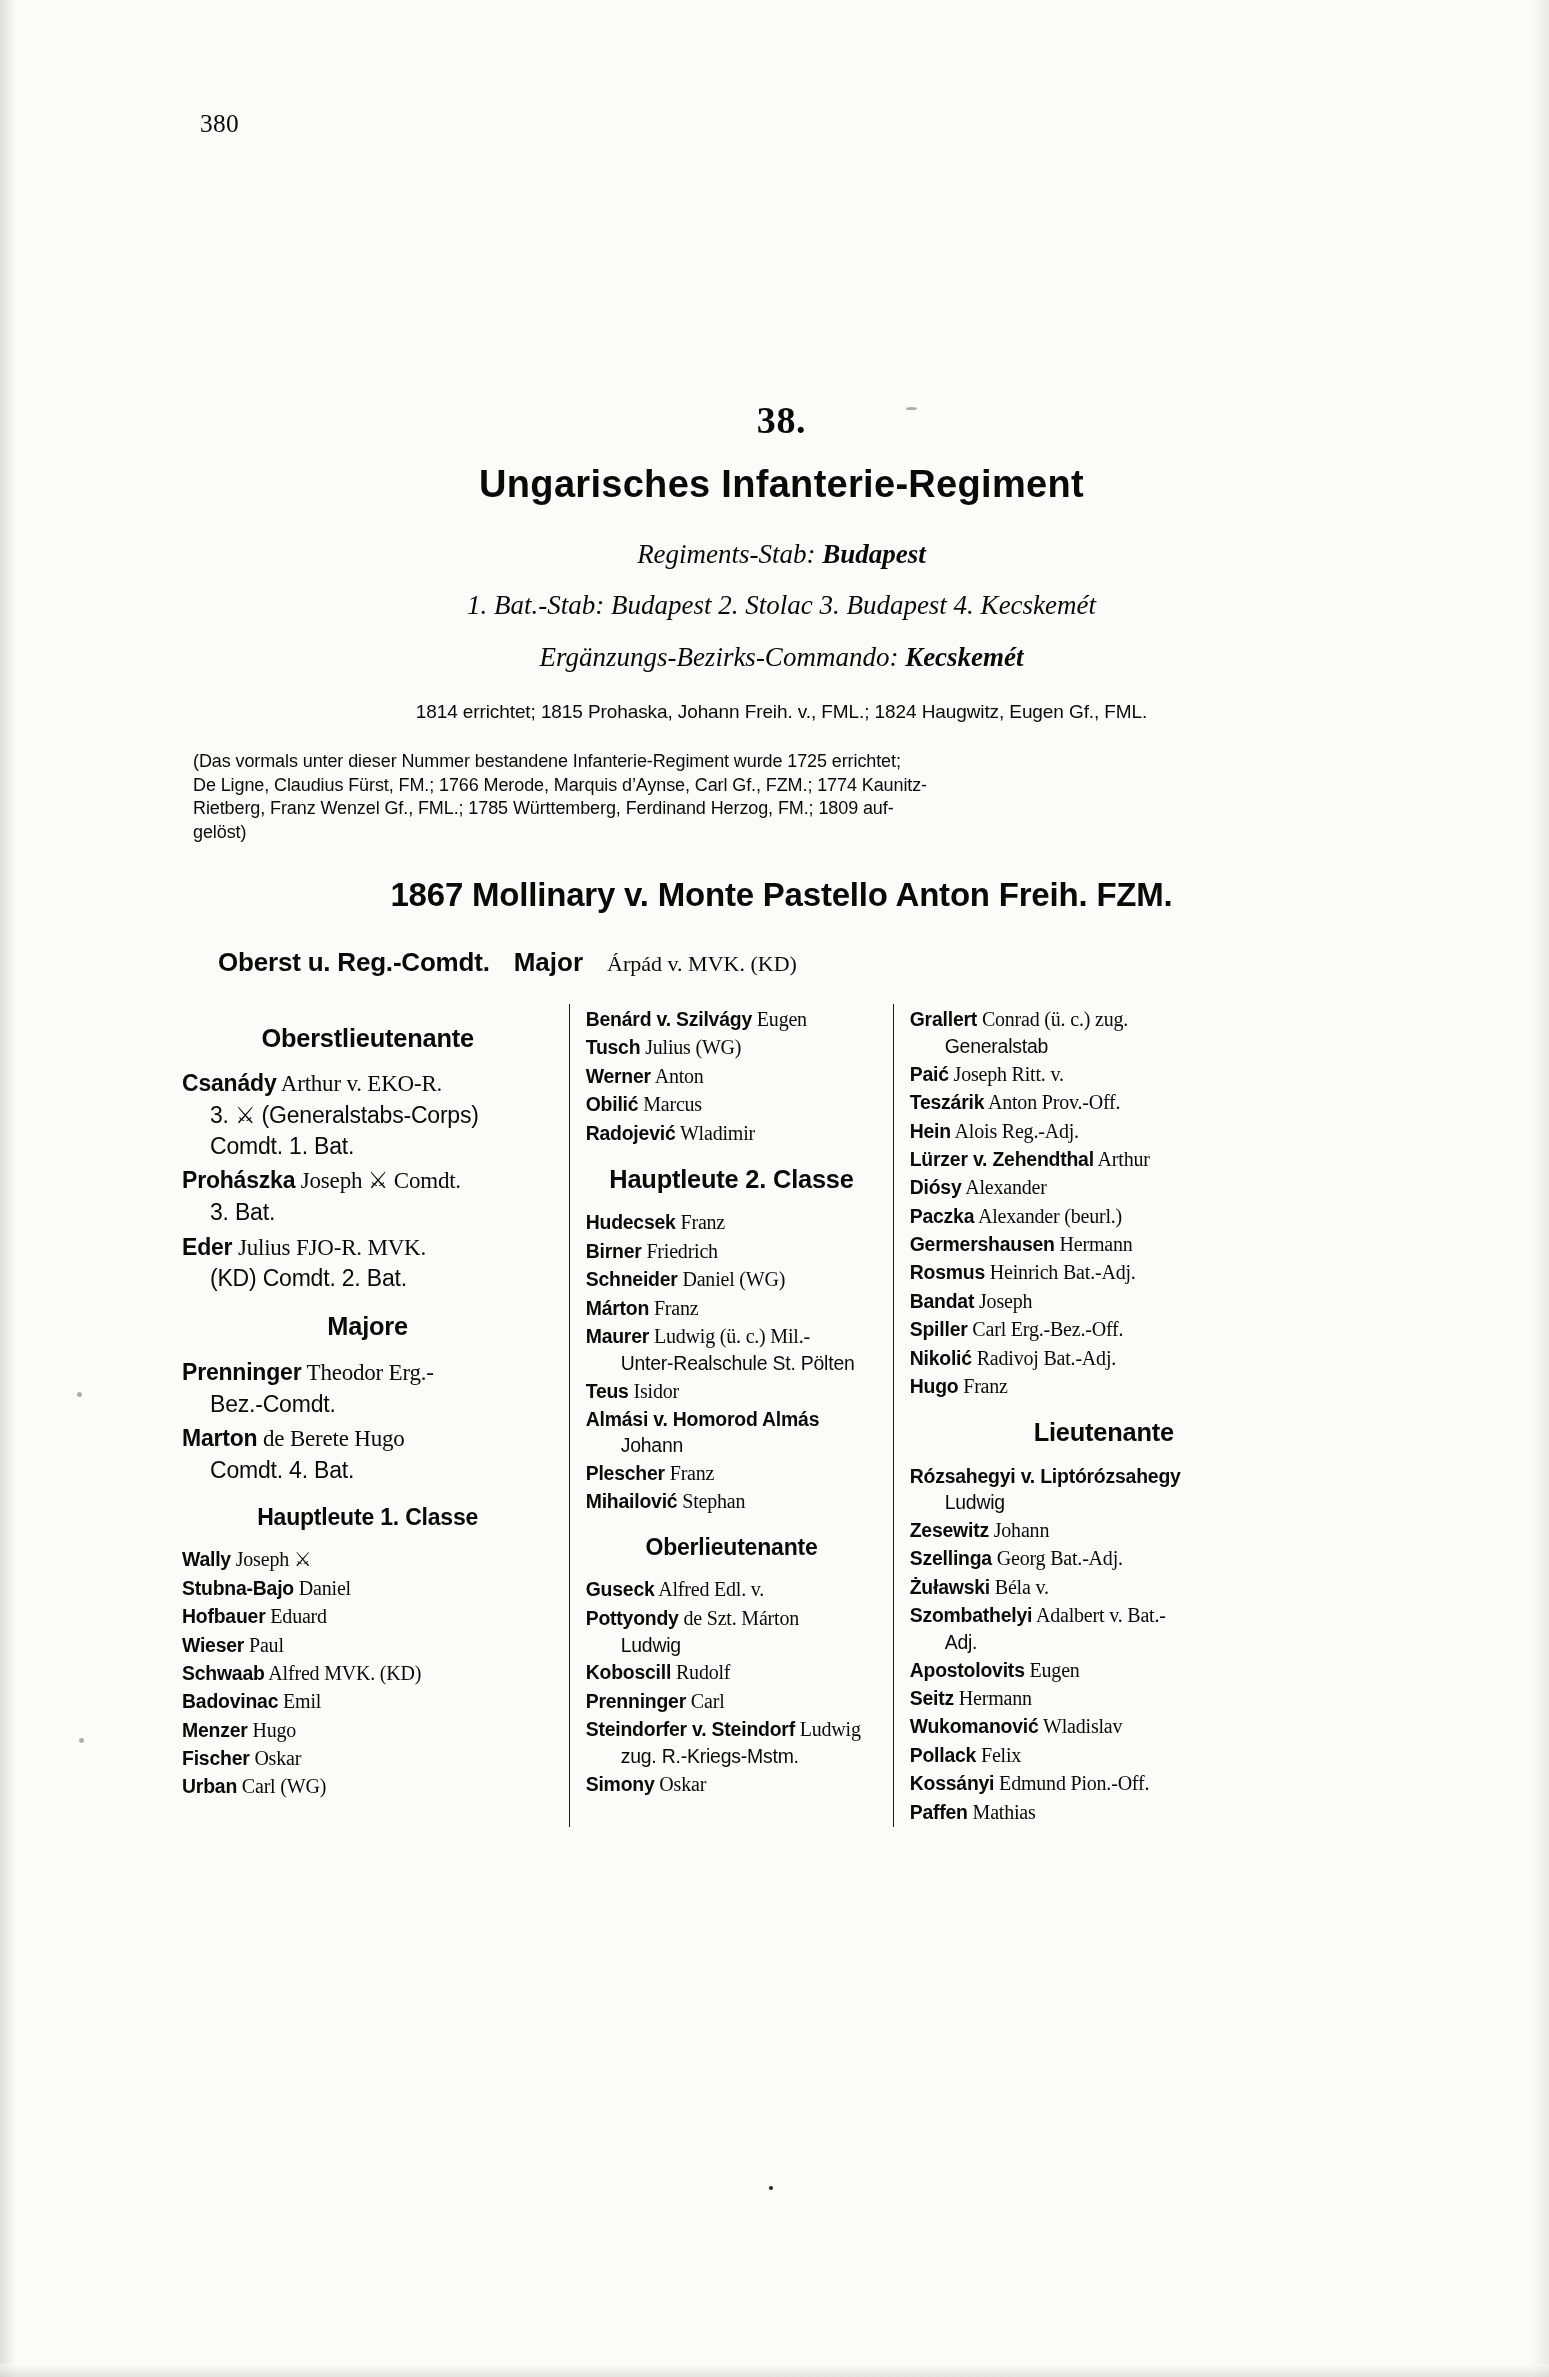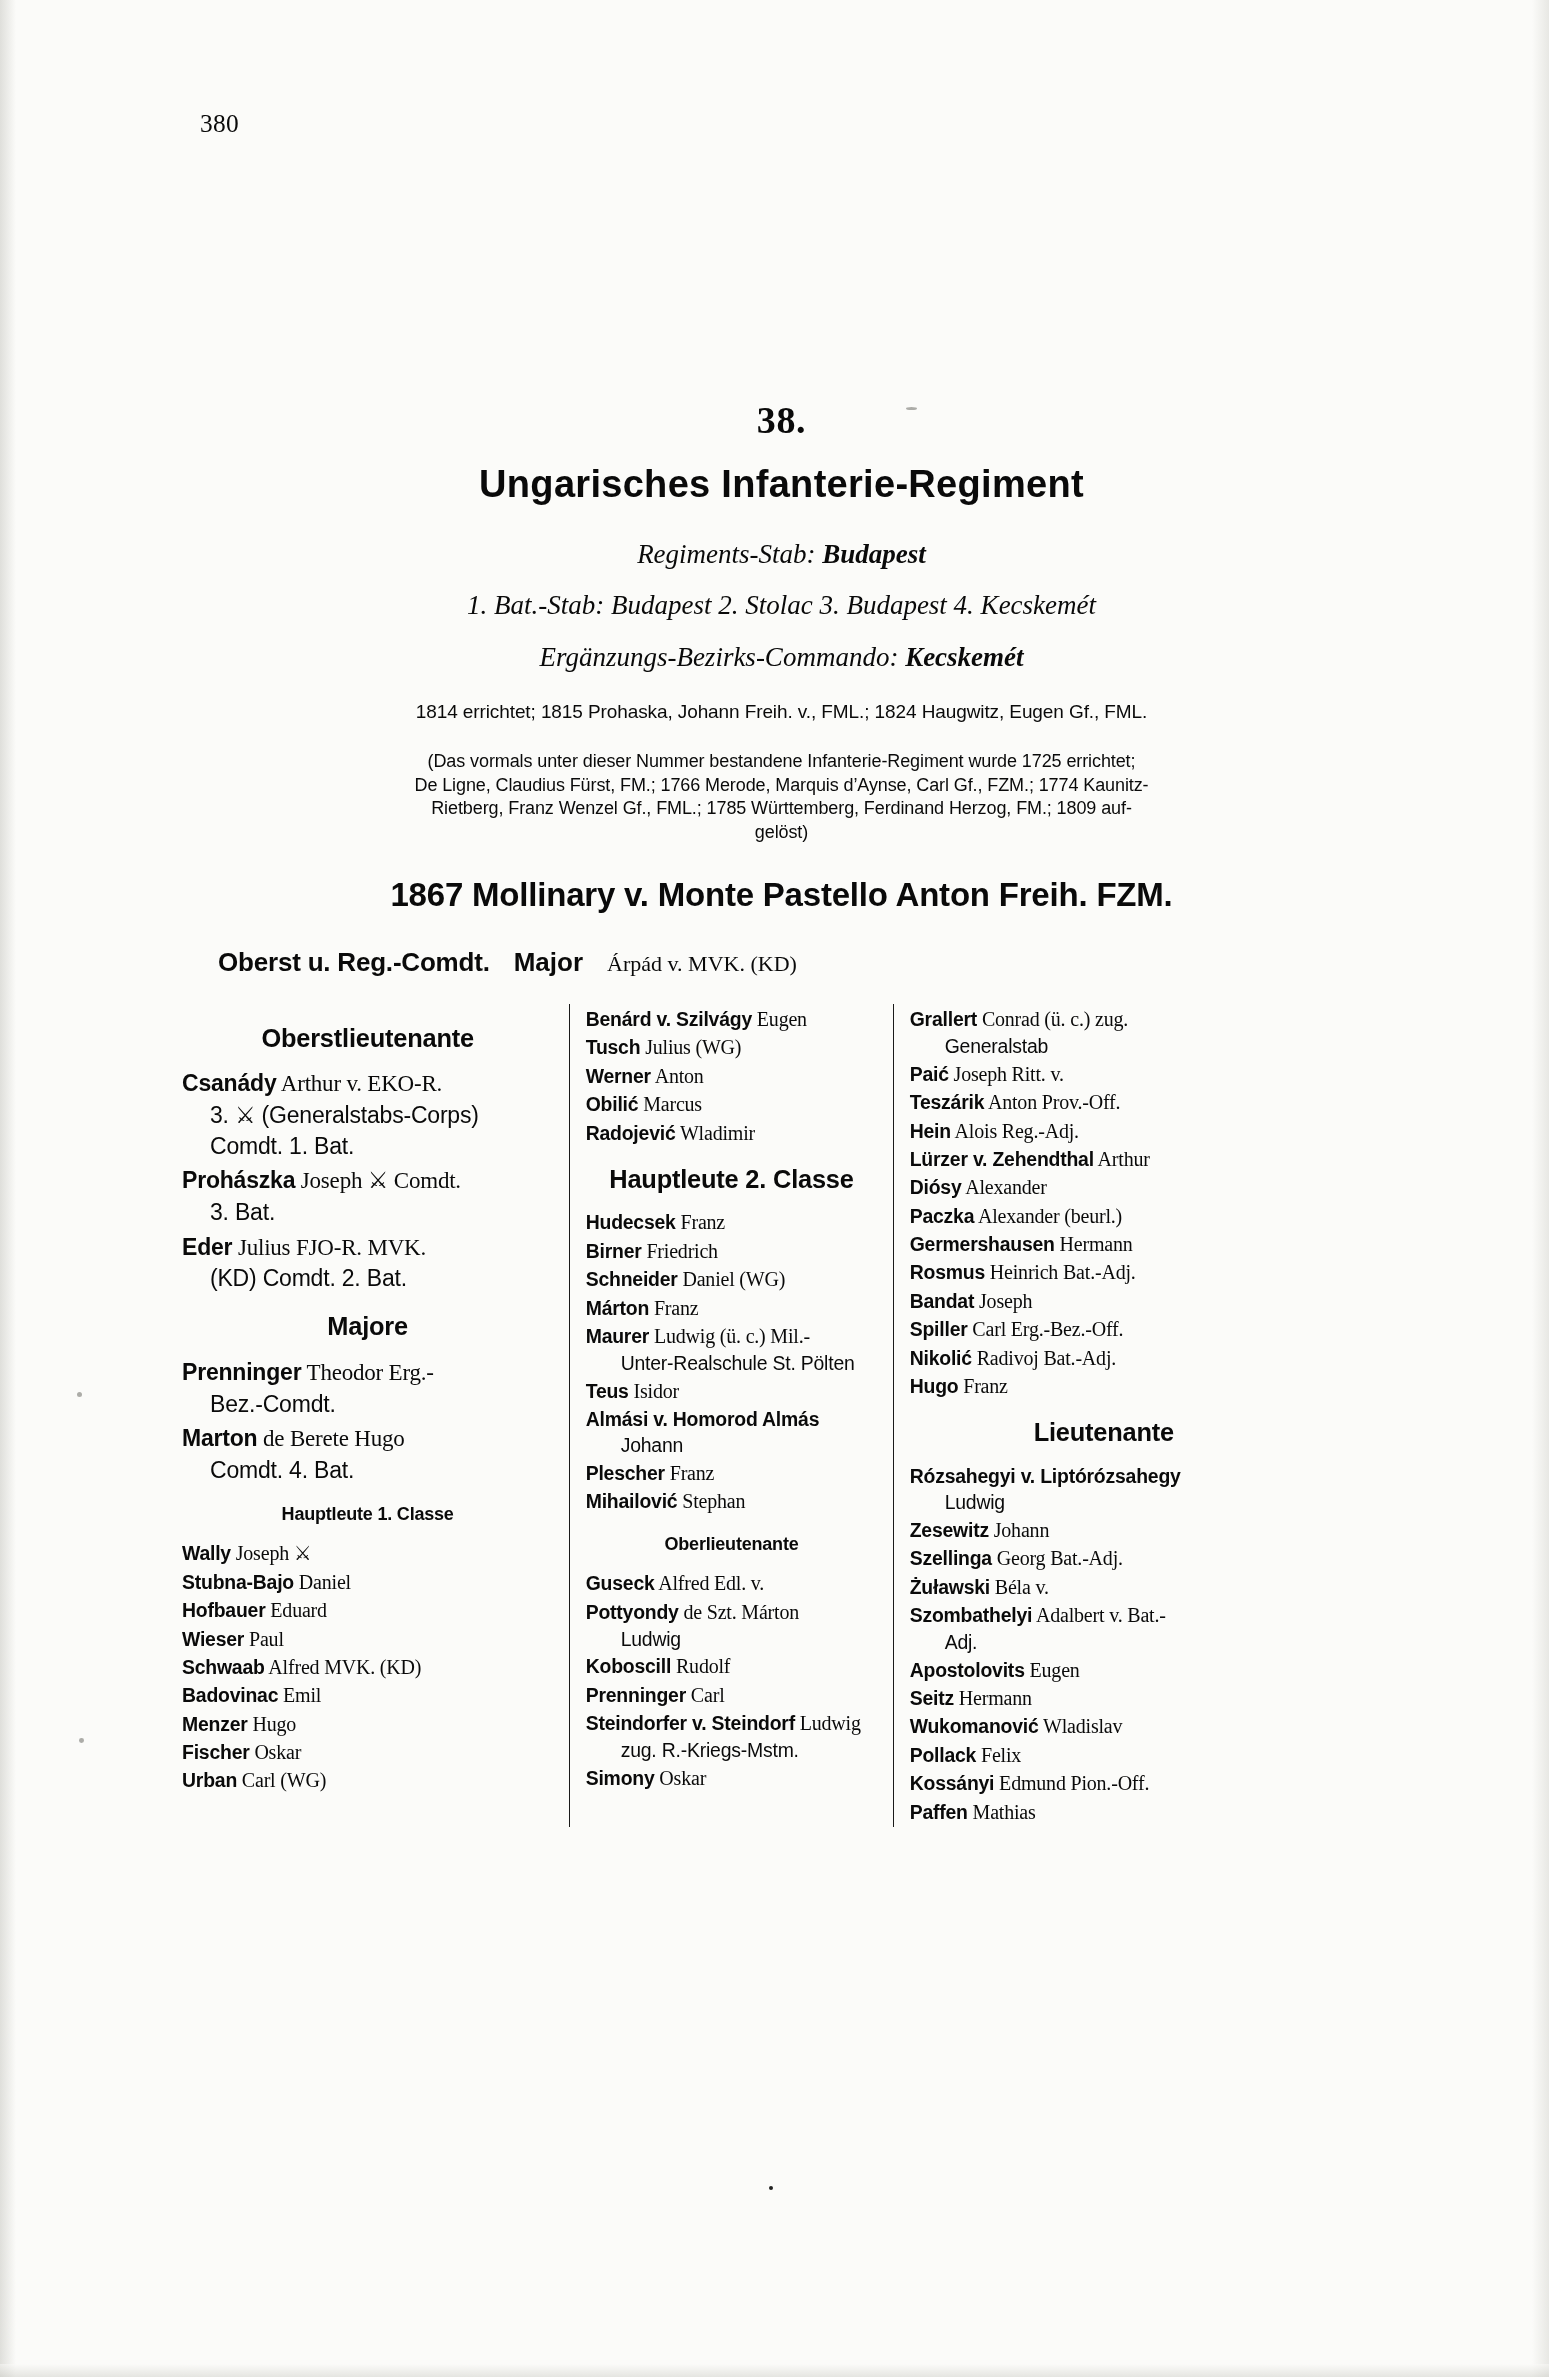--- a/index.html
+++ b/index.html
@@ -100,21 +100,21 @@
     font-size: 19px;
     text-align: center;
     margin-bottom: 27px;
     letter-spacing: -0.1px;
   }
 
   .paren-block {
     font-family: "Liberation Sans", sans-serif;
     font-size: 18px;
     line-height: 1.32;
-    text-align: center;
+    text-align: left;
     margin: 0 11px 31.5px 11px;
     letter-spacing: -0.1px;
   }
   .paren-block .ind { display: block; padding-left: 31.5px; text-indent: -31.5px; }
 
   .inhaber {
     font-family: "Liberation Sans", sans-serif;
     font-weight: bold;
     font-size: 33px;
     text-align: center;
@@ -158,21 +158,21 @@
 
   .sect-head {
     font-family: "Liberation Sans", sans-serif;
     font-weight: bold;
     font-size: 25.4px;
     text-align: center;
     margin: 18px 0 15.7px 0;
     letter-spacing: -0.2px;
   }
   .sect-head.small {
-    font-size: 18px;
+    font-size: 23px;
   }
   .sect-head.first { margin-top: 20px; }
 
   ul.names {
     list-style: none;
     margin: 0;
     padding: 0;
   }
   ul.names li {
     font-family: "Liberation Sans", sans-serif;

